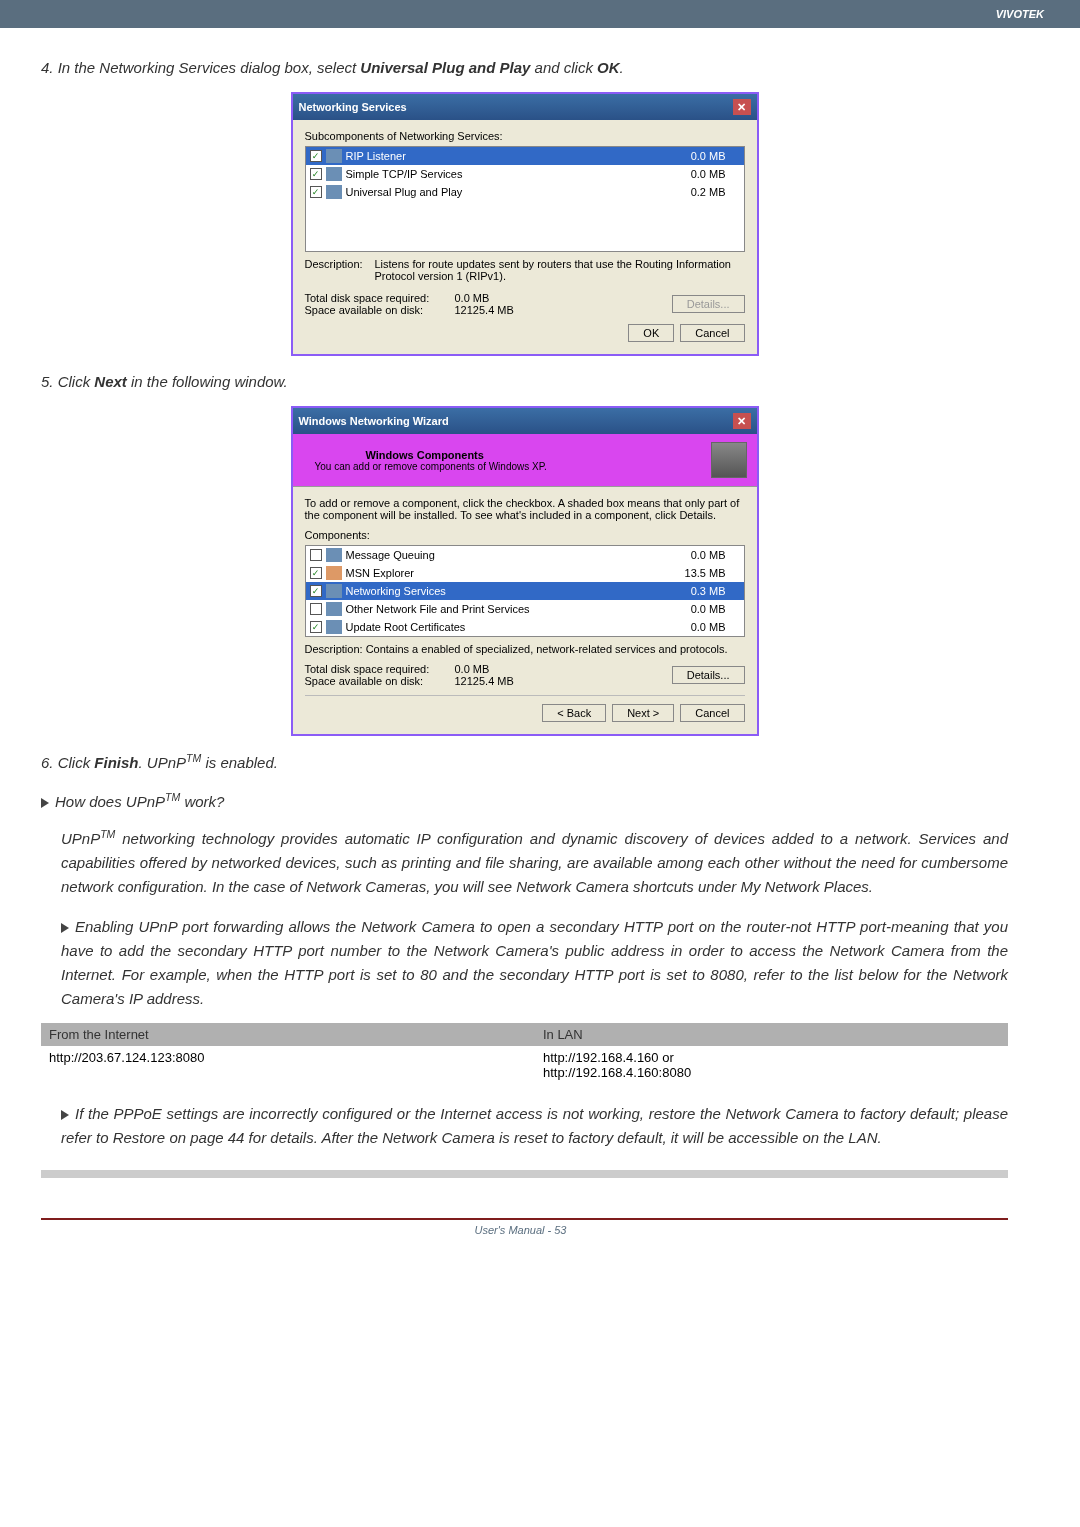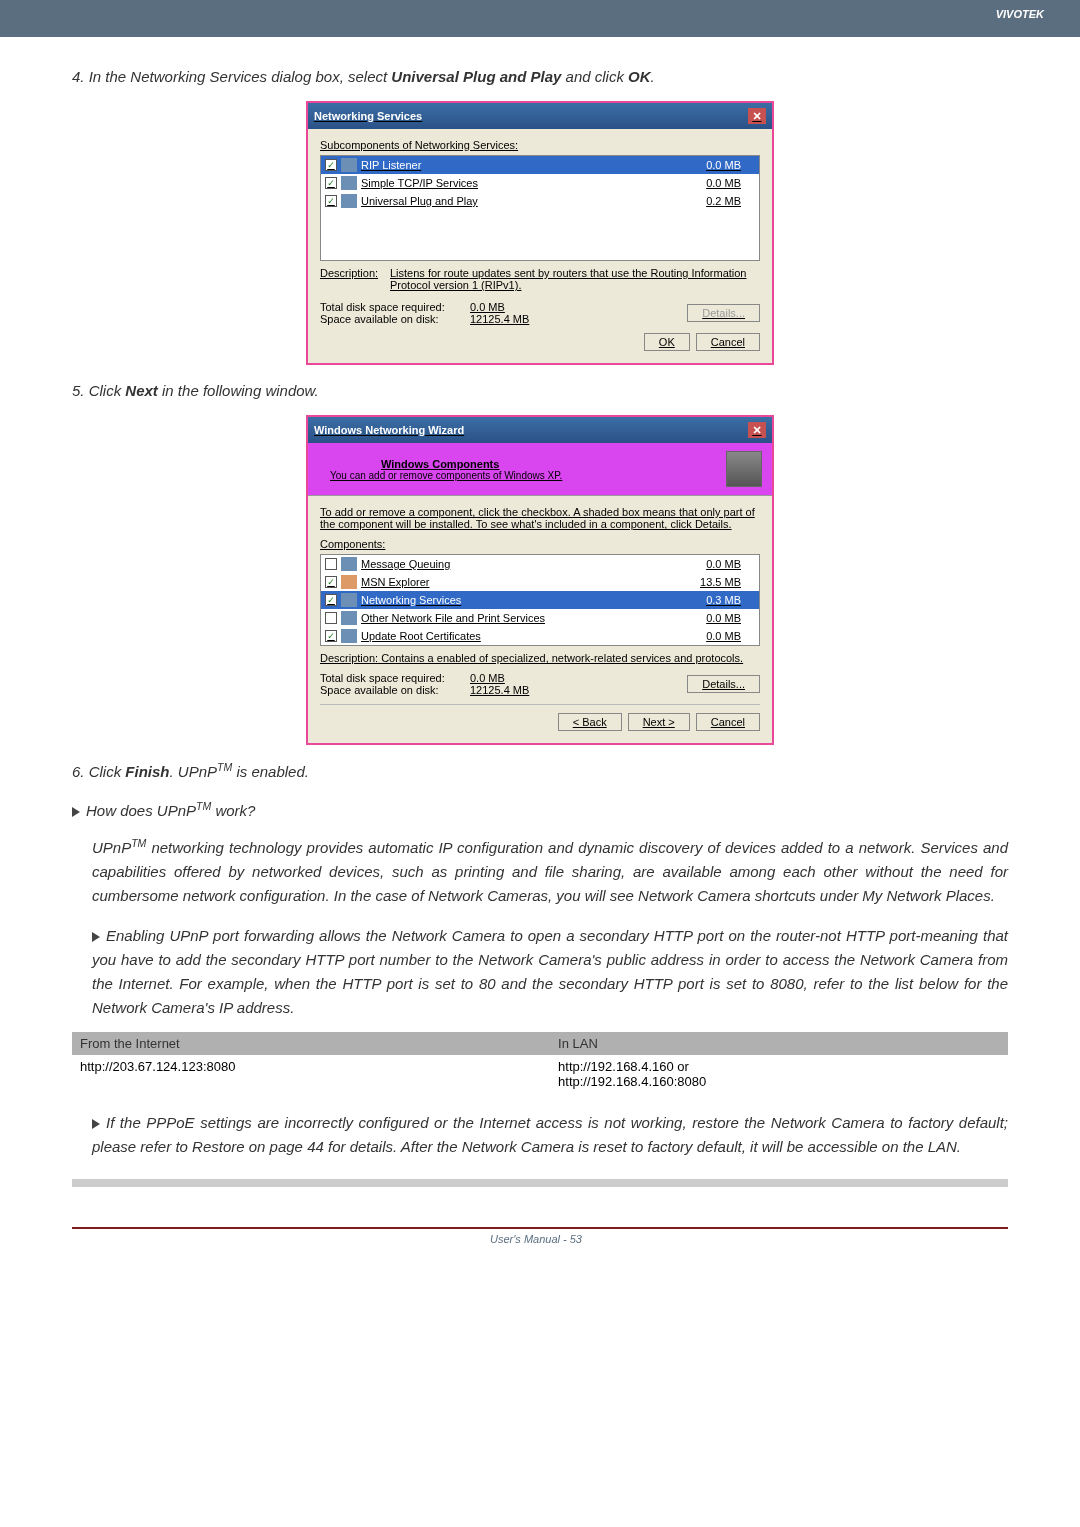--- a/index.html
+++ b/index.html
@@ -1,22 +1,22 @@
 <!DOCTYPE html>
 <html><head>
 <meta charset="utf-8">
 <style>
 *{margin:0;padding:0;box-sizing:border-box;}
 body{font-family:Arial,Helvetica,sans-serif;background:#fff;width:1080px;}
-.topbar{background:#5a6e7f;height:37px;}
+.topbar{background:#5a6e7f;height:28px;}
 .brand{color:#fff;font-size:11px;font-style:italic;font-weight:bold;float:right;margin:8px 36px 0 0;}
-.page{padding:28px 72px 20px 72px;}
+.page{padding:28px 72px 20px 41px;}
 .italictext{font-style:italic;color:#333;font-size:15px;line-height:1.6;}
 .boldrun{font-weight:bold;font-style:italic;}
-.winbox{border:2px solid #ec4899;background:#ece9d8;width:468px;margin:4px auto 14px auto;font-family:Tahoma,Arial,sans-serif;font-size:11px;color:#000;text-decoration:underline;}
+.winbox{border:2px solid #8b5cf6;background:#ece9d8;width:468px;margin:4px auto 14px auto;font-family:Tahoma,Arial,sans-serif;font-size:11px;color:#000;}
 .titlebar{background:linear-gradient(#3b6ea5,#2a5187);color:#fff;font-weight:bold;padding:5px 6px;display:flex;justify-content:space-between;align-items:center;}
 .closebtn{background:#c75050;color:#fff;width:18px;height:16px;display:flex;align-items:center;justify-content:center;font-weight:bold;font-size:11px;}
 .winbody{padding:10px 12px 12px 12px;}
 .listbox{border:1px solid #888;background:#fff;margin:4px 0;}
 .listrow{display:flex;align-items:center;padding:2px 4px;}
 .listrow.sel{background:#3169c6;color:#fff;}
 .cb{width:12px;height:12px;border:1px solid #555;background:#fff;margin-right:4px;display:inline-flex;align-items:center;justify-content:center;font-size:9px;color:#1a7f1a;}
 .ico{width:16px;height:14px;background:#6b8fb5;margin-right:4px;}
 .szcol{margin-left:auto;padding-right:14px;}
 .btn{border:1px solid #888;background:#ece9d8;padding:2px 14px;font-size:11px;margin-left:6px;}

